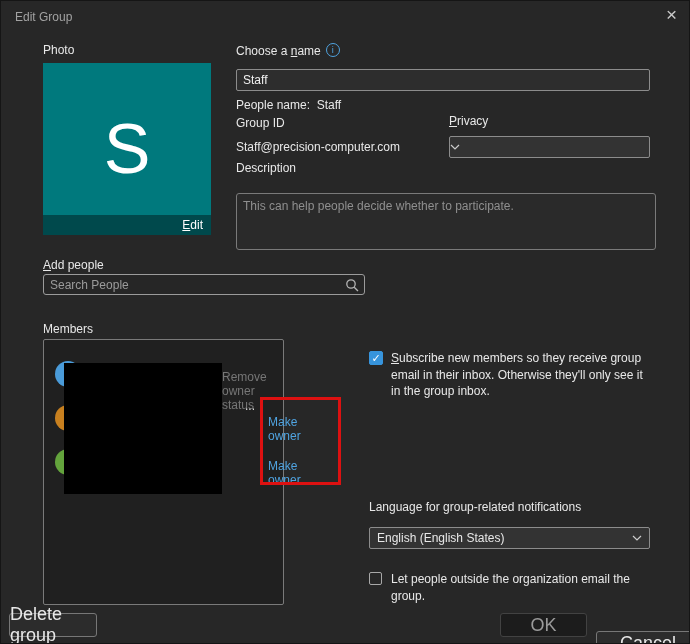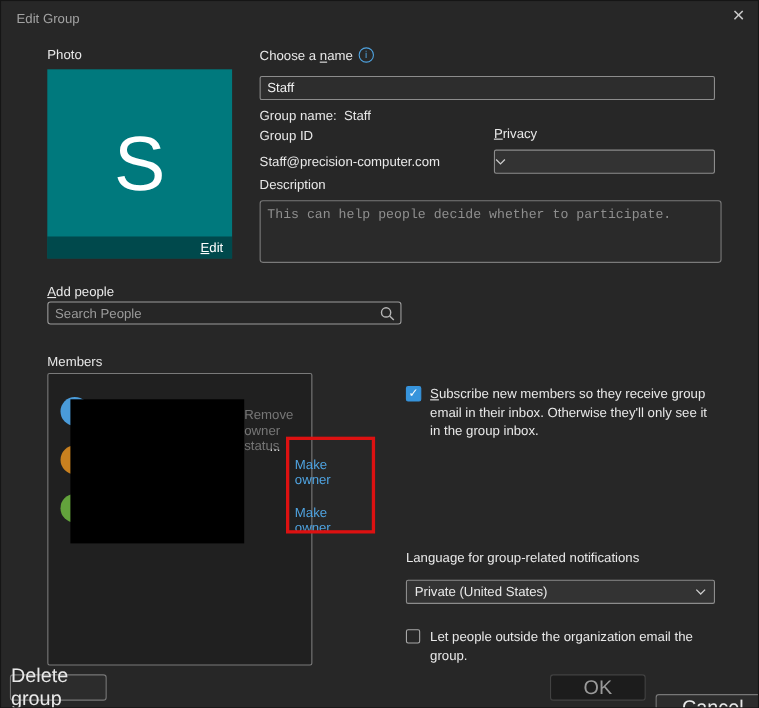--- a/index.html
+++ b/index.html
@@ -86,37 +86,37 @@
     <span class="photo-initial">S</span>
     <div class="photo-edit-strip">
       <span class="photo-edit-link"><span class="ak">E</span><span>dit</span></span>
     </div>
   </div>
 
   <span class="abs lbl" style="left:235px;top:42px;"><span>Choose a </span><span class="ak">n</span><span>ame</span><span class="info-icon">i</span></span>
 
   <input class="text-input" style="left: 235px; top: 68px; width: 414px; height: 22px;" value="Staff">
 
-  <span class="abs lbl" style="left:235px;top:97px;"><span>Group name:</span>&nbsp;&nbsp;<span>Staff</span></span>
+  <span class="abs lbl" style="left:235px;top:97px;"><span>People name:</span>&nbsp;&nbsp;<span>Staff</span></span>
 
   <span class="abs lbl" style="left:235px;top:115px;">Group ID</span>
   <span class="abs lbl" style="left:448px;top:113px;"><span class="ak">P</span><span>rivacy</span></span>
 
   <span class="abs lbl" style="left:235px;top:139px;">Staff@precision-computer.com</span>
 
   <div class="select" style="left:448px;top:135px;width:201px;height:22px;">
     <span class="chev">
       <svg width="10" height="6" viewBox="0 0 10 6">
           <path d="M1 1 L5 5 L9 1" fill="none" stroke="#cccccc" stroke-width="1.2"></path>
         </svg>
     </span>
   </div>
 
   <span class="abs lbl" style="left:235px;top:160px;">Description</span>
-  <textarea class="textarea" style="left: 235px; top: 181px; width: 420px; height: 57px; font-family: Liberation Mono, monospace;" placeholder="This can help people decide whether to participate."></textarea>
+  <textarea class="textarea" style="left: 235px; top: 192px; width: 420px; height: 57px;" placeholder="This can help people decide whether to participate."></textarea>
 
   <span class="abs lbl" style="left:42px;top:257px;"><span class="ak">A</span><span>dd people</span></span>
   <div class="searchbox">
     <input placeholder="Search People" style="">
     <span class="sicon">
       <svg width="14" height="14" viewBox="0 0 14 14">
           <circle cx="6" cy="6" r="4.2" fill="none" stroke="#b5b5b5" stroke-width="1.3"></circle>
           <line x1="9.2" y1="9.2" x2="13" y2="13" stroke="#b5b5b5" stroke-width="1.3"></line>
         </svg>
     </span>
@@ -135,21 +135,21 @@
     <div class="annotation"></div>
   </div>
 
   <div class="checkbox checked" style="left:368px;top:350px;">
     <span>✓</span>
   </div>
   <span class="wrap-text" style="left:390px;top:349px;width:262px;"><span class="ak">S</span><span>ubscribe new members so they receive group email in their inbox. Otherwise they'll only see it in the group inbox.</span></span>
 
   <span class="abs lbl" style="left:368px;top:499px;">Language for group-related notifications</span>
   <div class="select" style="left:368px;top:526px;width:281px;height:22px;">
-    <span class="sel-text">Private (United States)</span>
+    <span class="sel-text">English (English States)</span>
     <span class="chev">
       <svg width="10" height="6" viewBox="0 0 10 6">
           <path d="M1 1 L5 5 L9 1" fill="none" stroke="#cccccc" stroke-width="1.2"></path>
         </svg>
     </span>
   </div>
 
   <div class="checkbox unchecked" style="left:368px;top:571px;width:13px;height:13px;"></div>
   <span class="wrap-text" style="left:390px;top:570px;width:250px;">Let people outside the organization email the group.</span>
 

